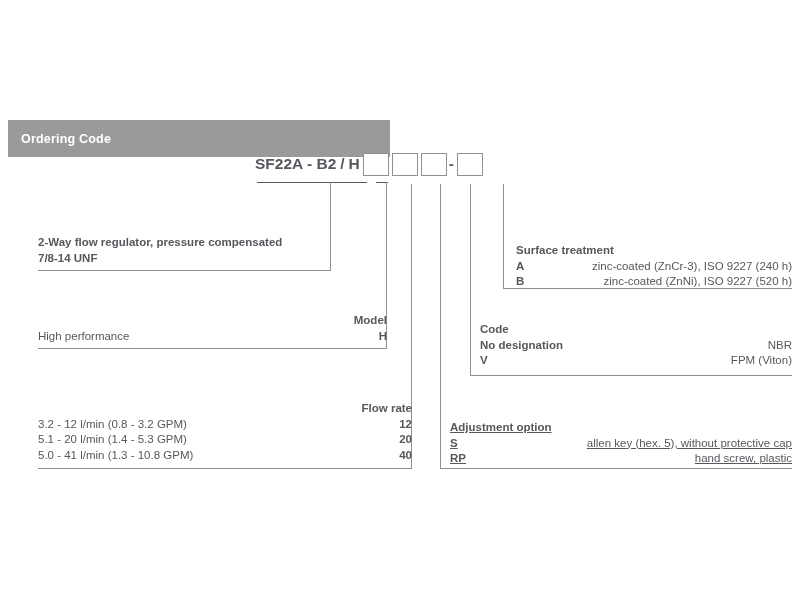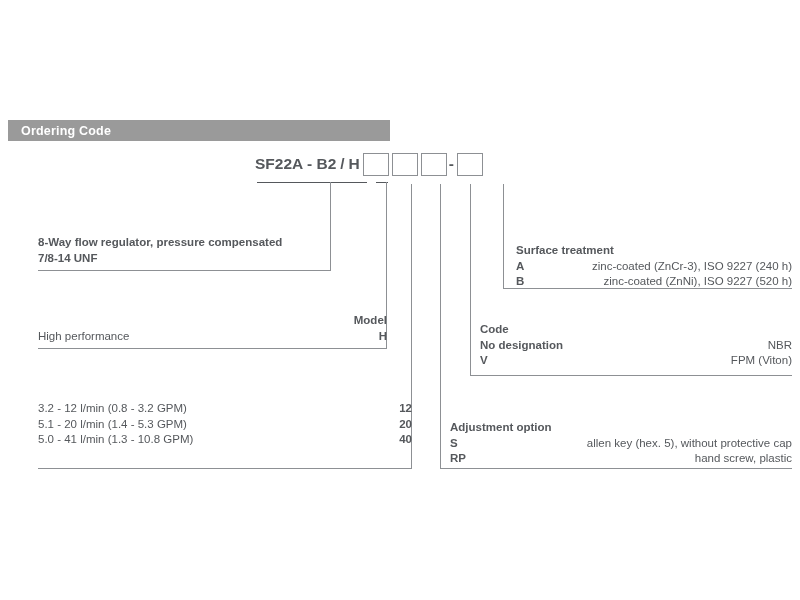--- a/index.html
+++ b/index.html
@@ -22,21 +22,21 @@
     width: 800px;
     height: 600px;
   }
 
   
   .section-bar {
     position: absolute;
     left: 8px;
     top: 120px;
     width: 382px;
-    height: 21px;
+    height: 37px;
     background: #9a9a9a;
     display: flex;
     align-items: center;
   }
   .section-bar .title {
     color: #ffffff;
     font-size: 12.5px;
     font-weight: bold;
     padding-left: 13px;
     letter-spacing: 0.2px;
@@ -176,33 +176,34 @@
   <div class="vline" style="left:440px; top:184px; height:285px;"></div>
   <div class="hline" style="left:440px; top:468px; width:352px;"></div>
 
   <div class="vline" style="left:470px; top:184px; height:192px;"></div>
   <div class="hline" style="left:470px; top:375px; width:322px;"></div>
 
   <div class="vline" style="left:503px; top:184px; height:105px;"></div>
   <div class="hline" style="left:503px; top:288px; width:289px;"></div>
 
   <div class="block" style="left:38px; top:235px; width:293px;">
-    <div class="head">8-Way flow regulator, pressure compensated</div>
+    <div class="head">2-Way flow regulator, pressure compensated</div>
     <div class="head">7/8-14 UNF</div>
   </div>
 
   <div class="block" style="left:38px; top:313px; width:349px;">
     <div class="head head-left">Model</div>
     <div class="row row-left">
       <span class="desc">High performance</span>
       <span class="code">H</span>
     </div>
   </div>
 
   <div class="block" style="left:38px; top:401px; width:374px;">
+    <div class="head head-left">Flow rate</div>
     <div class="row row-left">
       <span class="desc">3.2 - 12 l/min (0.8 - 3.2 GPM)</span>
       <span class="code">12</span>
     </div>
     <div class="row row-left">
       <span class="desc">5.1 - 20 l/min (1.4 - 5.3 GPM)</span>
       <span class="code">20</span>
     </div>
     <div class="row row-left">
       <span class="desc">5.0 - 41 l/min (1.3 - 10.8 GPM)</span>
@@ -227,21 +228,21 @@
     <div class="row row-right">
       <span class="code">No designation</span>
       <span class="desc">NBR</span>
     </div>
     <div class="row row-right">
       <span class="code">V</span>
       <span class="desc">FPM (Viton)</span>
     </div>
   </div>
 
-  <div class="block" style="left:450px; top:420px; width:342px;">
+  <div class="block" style="left:450px; top:420px; width:342px;text-decoration:underline;">
     <div class="head head-right">Adjustment  option</div>
     <div class="row row-right">
       <span class="code">S</span>
       <span class="desc">allen key (hex. 5), without protective cap</span>
     </div>
     <div class="row row-right">
       <span class="code">RP</span>
       <span class="desc">hand screw, plastic</span>
     </div>
   </div>

